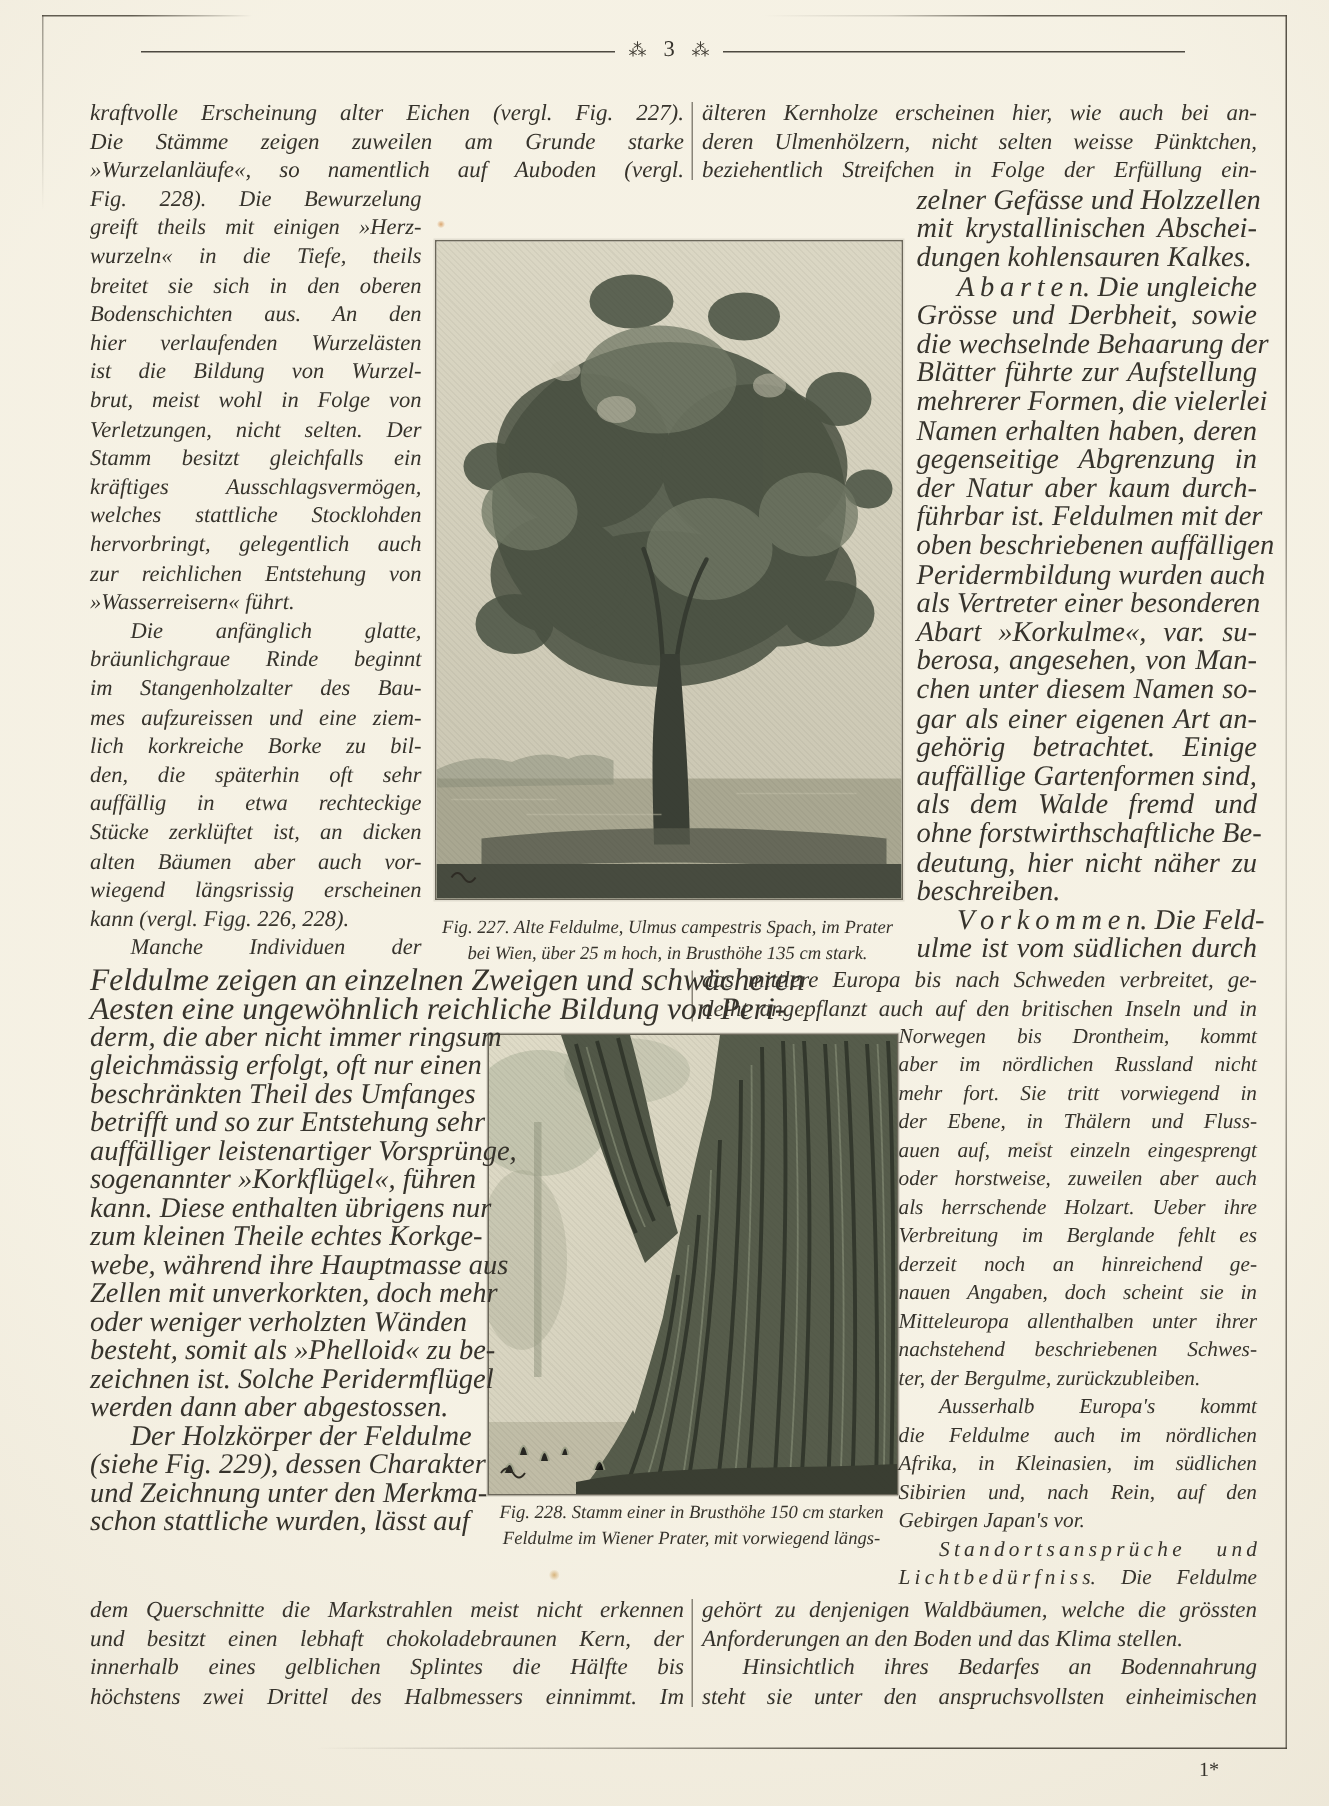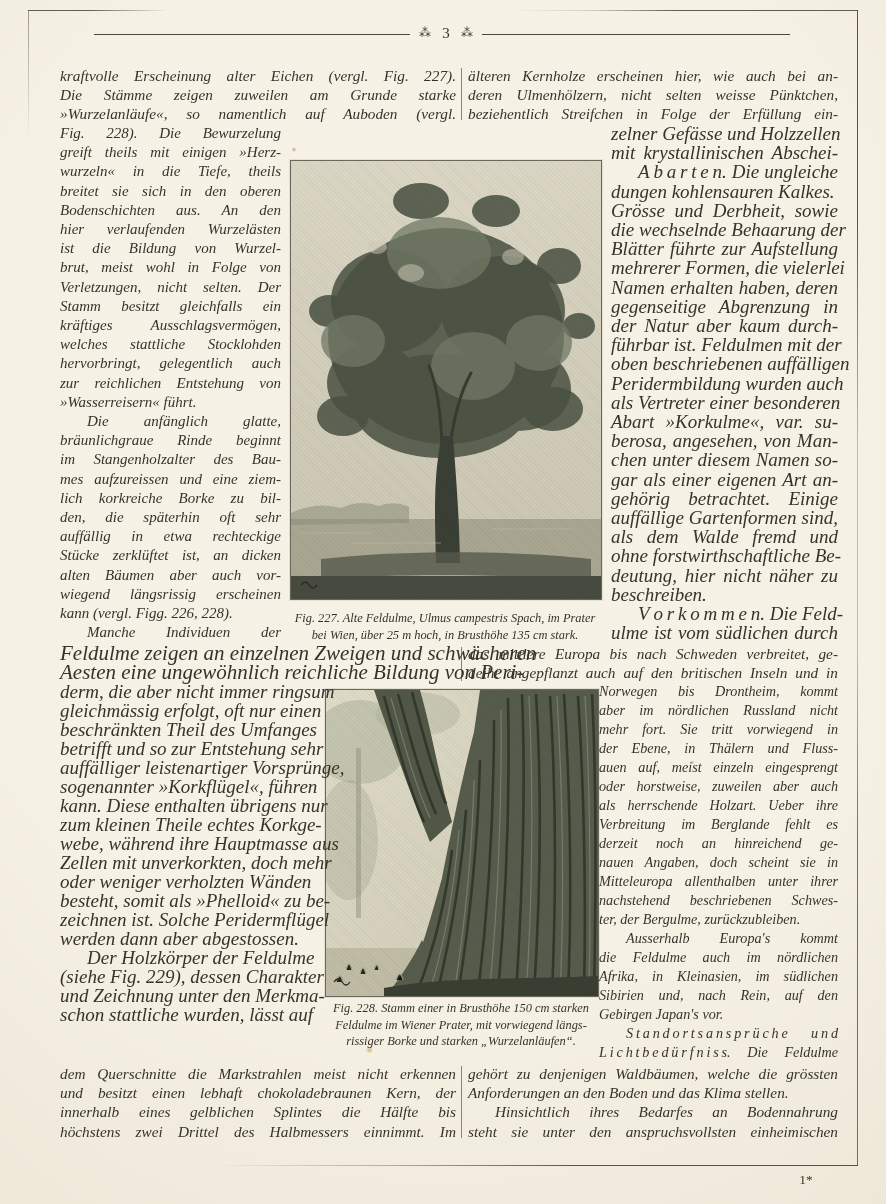--- a/index.html
+++ b/index.html
@@ -251,22 +251,22 @@
         <div class="tline">höchstens zwei Drittel des Halbmessers einnimmt. Im</div>
       </div>
       <div class="tblock" style="left: 468px; top: 66px; width: 370px; font-size: 15.3px; line-height: 19.2px;">
         <div class="tline">älteren Kernholze erscheinen hier, wie auch bei an-</div>
         <div class="tline">deren Ulmenhölzern, nicht selten weisse Pünktchen,</div>
         <div class="tline">beziehentlich Streifchen in Folge der Erfüllung ein-</div>
       </div>
       <div class="tblock" style="left: 611px; top: 124px; width: 227px; font-size: 19px; line-height: 19.2px;">
         <div class="tline">zelner Gefässe und Holzzellen</div>
         <div class="tline">mit krystallinischen Abschei-</div>
+        <div class="tline rag">dungen kohlensauren Kalkes.</div>
         <div class="tline ind">A b a r t e n. Die ungleiche</div>
-        <div class="tline rag">dungen kohlensauren Kalkes.</div>
         <div class="tline">Grösse und Derbheit, sowie</div>
         <div class="tline">die wechselnde Behaarung der</div>
         <div class="tline">Blätter führte zur Aufstellung</div>
         <div class="tline">mehrerer Formen, die vielerlei</div>
         <div class="tline">Namen erhalten haben, deren</div>
         <div class="tline">gegenseitige Abgrenzung in</div>
         <div class="tline">der Natur aber kaum durch-</div>
         <div class="tline">führbar ist. Feldulmen mit der</div>
         <div class="tline">oben beschriebenen auffälligen</div>
         <div class="tline">Peridermbildung wurden auch</div>
@@ -316,21 +316,20 @@
         <div class="tline ind">Hinsichtlich ihres Bedarfes an Bodennahrung</div>
         <div class="tline">steht sie unter den anspruchsvollsten einheimischen</div>
       </div>
       <div class="tblock center" style="left: 277px; top: 610px; width: 336px; font-size: 12.4px; line-height: 16.5px;">
         <div class="tline">Fig. 227.  Alte Feldulme, Ulmus campestris Spach, im Prater</div>
         <div class="tline">bei Wien, über 25 m hoch, in Brusthöhe 135 cm stark.</div>
       </div>
       <div class="tblock center" style="left: 300px; top: 1000px; width: 322px; font-size: 12.4px; line-height: 16.5px;">
         <div class="tline">Fig. 228.  Stamm einer in Brusthöhe 150 cm starken</div>
         <div class="tline">Feldulme im Wiener Prater, mit vorwiegend längs-</div>
-        <div class="tline">rissiger Borke und starken „Wurzelanläufen“.</div>
       </div>
     </div>
 
   <div class="stain s1"></div>
   <div class="stain s2"></div>
   <div class="stain s3"></div>
 
   <div id="sig">1*</div>
 </div>
 

